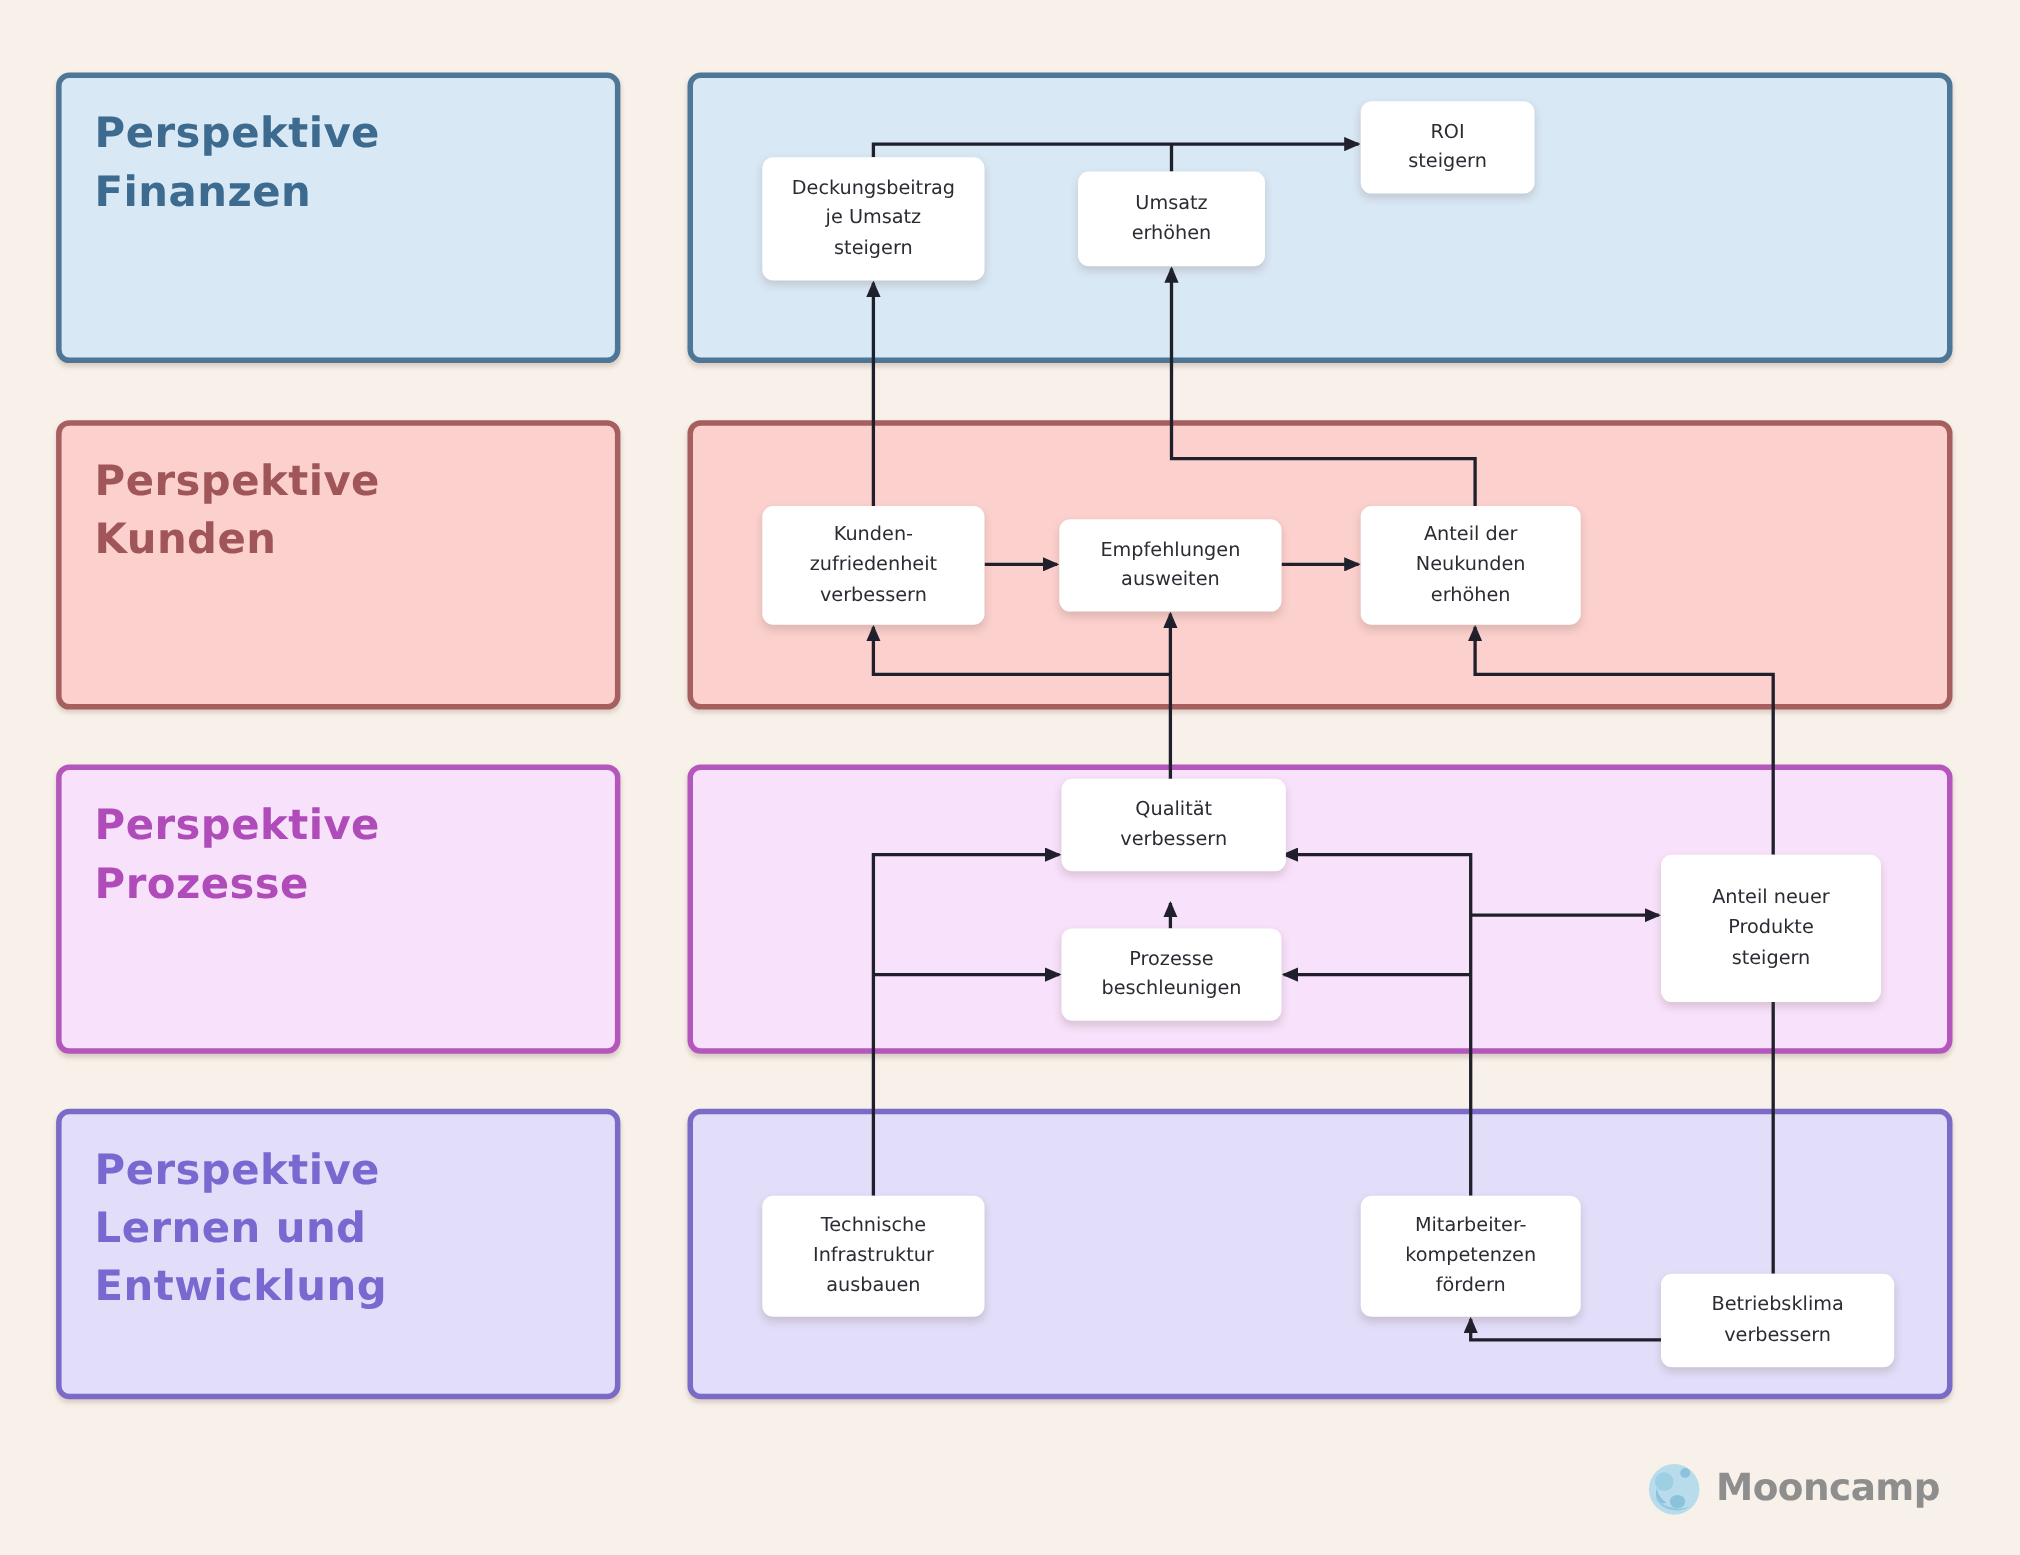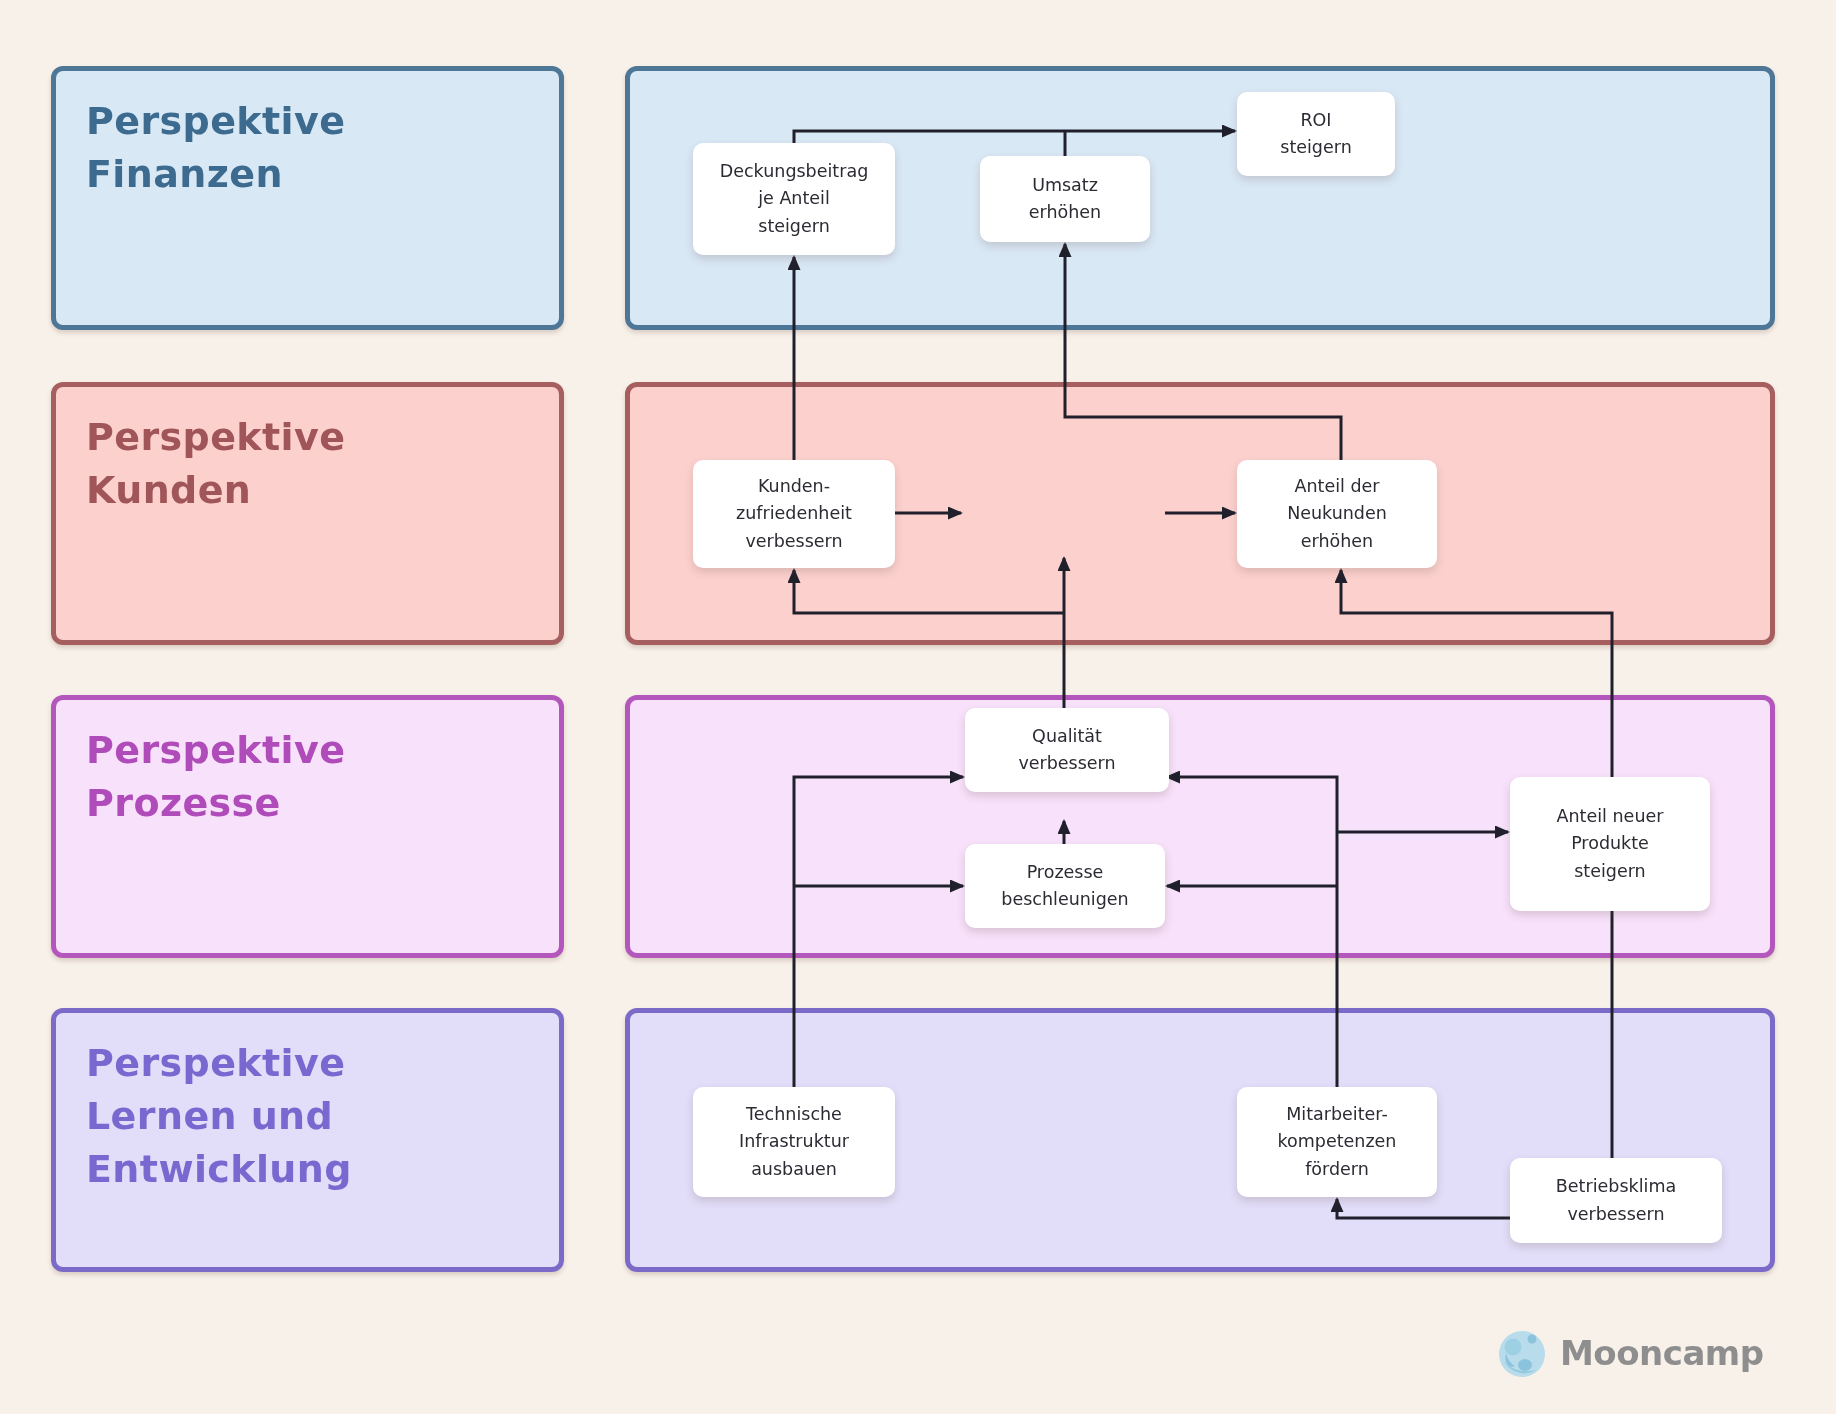--- a/index.html
+++ b/index.html
@@ -72,30 +72,32 @@
       <path d="M 1337 1087 L 1337 777 L 1167 777" marker-end="url(#ah)"></path>
       <path d="M 1337 886 L 1167 886" marker-end="url(#ah)"></path>
       <path d="M 1337 832 L 1508 832" marker-end="url(#ah)"></path>
       <path d="M 1064 844 L 1064 821" marker-end="url(#ah)"></path>
       <path d="M 1612 1158 L 1612 889" marker-end="url(#ah)"></path>
       <path d="M 1510 1218 L 1337 1218 L 1337 1199" marker-end="url(#ah)"></path>
     </g>
   </svg>
 
   <div class="node" style="left:693px;top:143px;width:202px;height:112px">Deckungsbeitrag
-je Anteil
+je Umsatz
 steigern</div>
   <div class="node" style="left:980px;top:156px;width:170px;height:86px">Umsatz
 erhöhen</div>
   <div class="node" style="left:1237px;top:92px;width:158px;height:84px">ROI
 steigern</div>
 
   <div class="node" style="left:693px;top:460px;width:202px;height:108px">Kunden-
 zufriedenheit
 verbessern</div>
+  <div class="node" style="left:963px;top:472px;width:202px;height:84px">Empfehlungen
+ausweiten</div>
   <div class="node" style="left:1237px;top:460px;width:200px;height:108px">Anteil der
 Neukunden
 erhöhen</div>
 
   <div class="node" style="left:965px;top:708px;width:204px;height:84px">Qualität
 verbessern</div>
   <div class="node" style="left:965px;top:844px;width:200px;height:84px">Prozesse
 beschleunigen</div>
   <div class="node" style="left:1510px;top:777px;width:200px;height:134px">Anteil neuer
 Produkte

